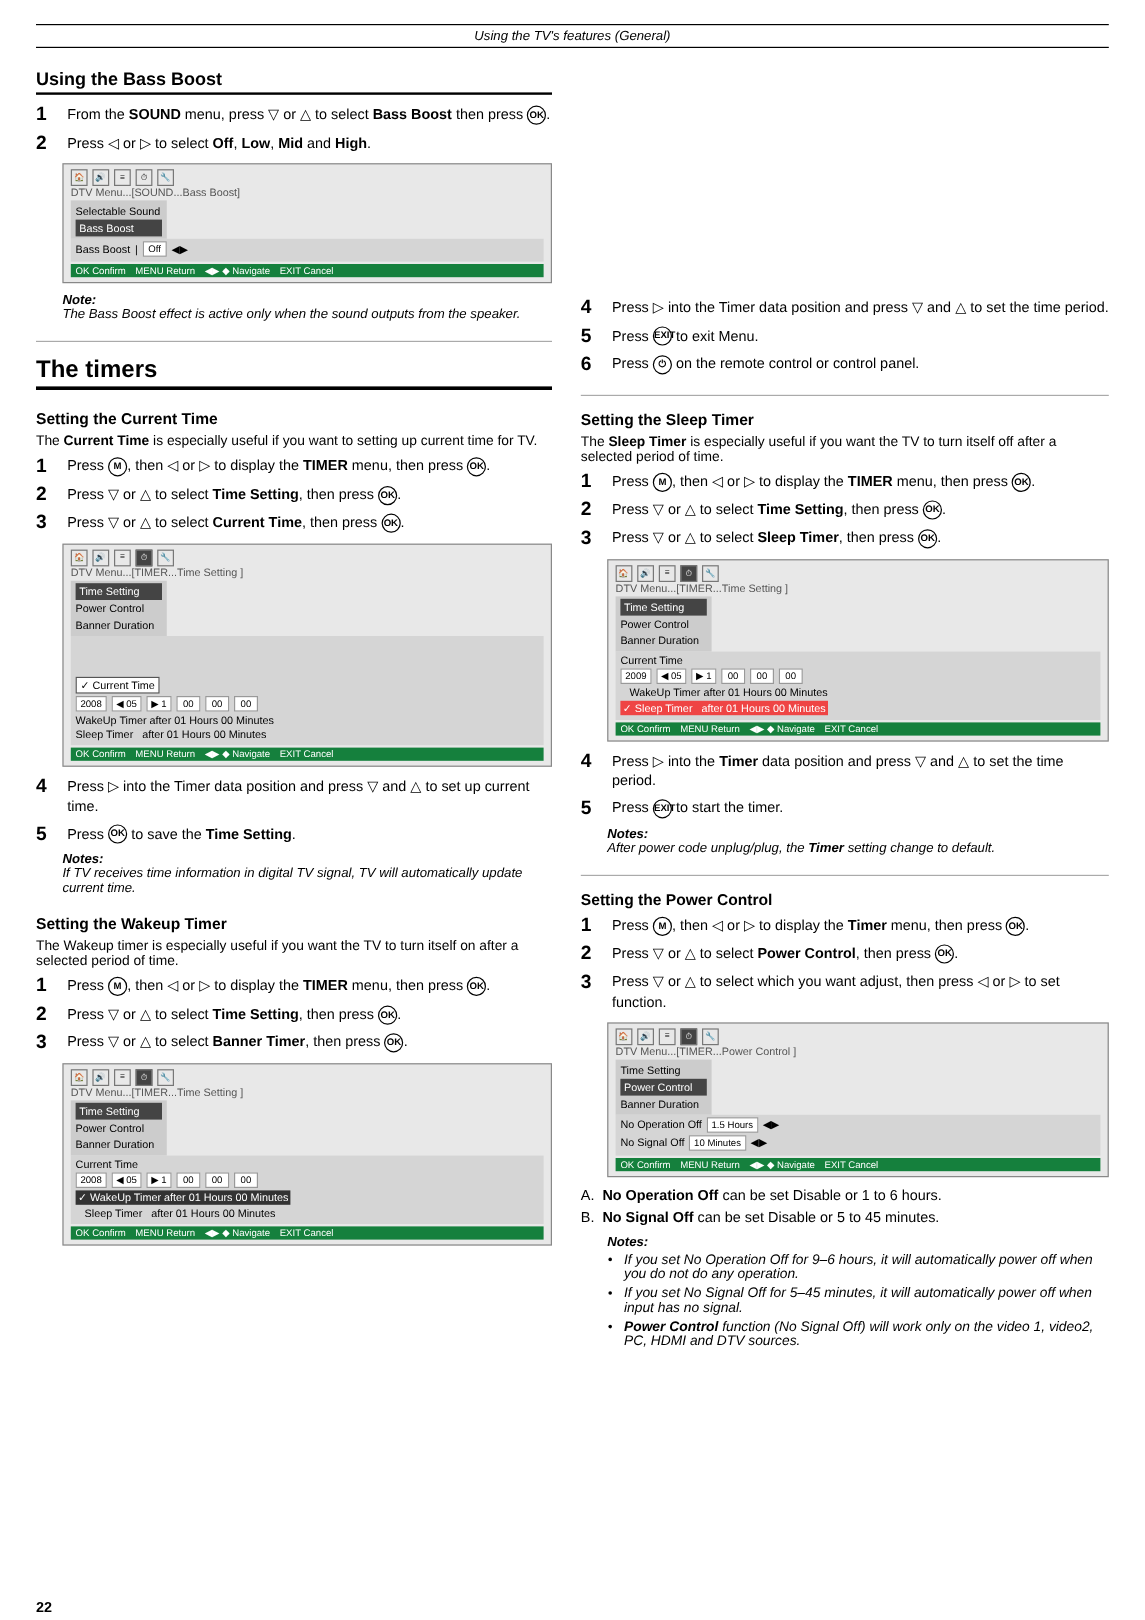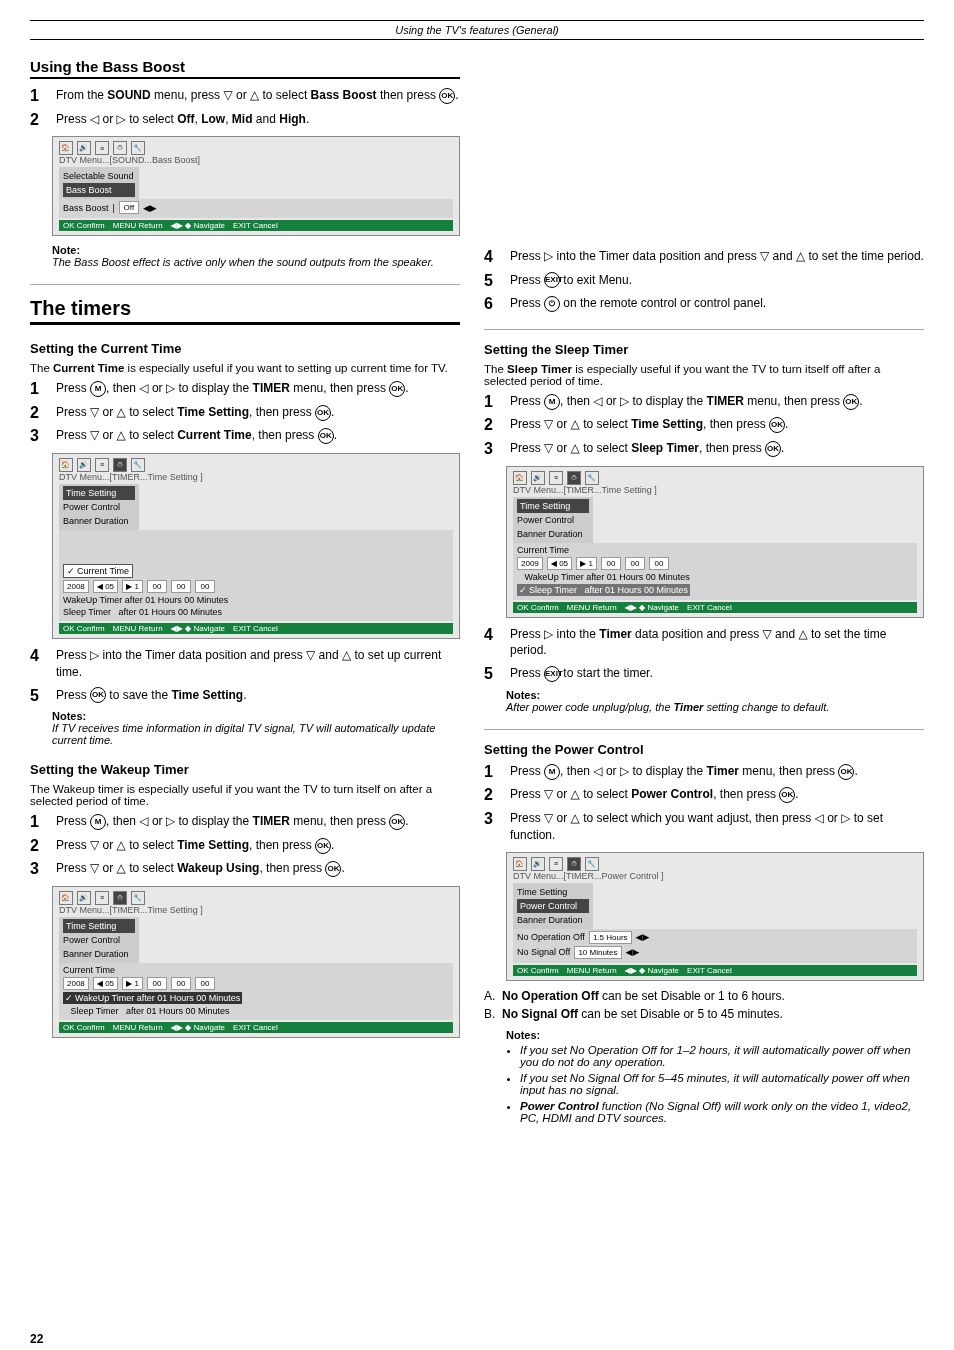--- a/index.html
+++ b/index.html
@@ -135,20 +135,21 @@
       margin-top: 2px;
     }
 
     .note-block {
       margin: 6px 0 6px 22px;
       font-size: 11px;
     }
 
     .note-block .note-label {
       font-weight: bold;
+      font-style: italic;
     }
 
     .note-block .note-text {
       font-style: italic;
     }
 
     .divider {
       border: none;
       border-top: 1px solid #aaa;
       margin: 12px 0;
@@ -353,21 +354,21 @@
         <li>
           <span class="step-num">1</span>
           <span class="step-text">Press <span class="icon-circle">M</span>, then ◁ or ▷ to display the <b>TIMER</b> menu, then press <span class="icon-circle">OK</span>.</span>
         </li>
         <li>
           <span class="step-num">2</span>
           <span class="step-text">Press ▽ or △ to select <b>Time Setting</b>, then press <span class="icon-circle">OK</span>.</span>
         </li>
         <li>
           <span class="step-num">3</span>
-          <span class="step-text">Press ▽ or △ to select <b>Wakeup Using</b>, then press <span class="icon-circle">OK</span>.</span>
+          <span class="step-text">Press ▽ or △ to select <b>Banner Timer</b>, then press <span class="icon-circle">OK</span>.</span>
         </li>
       </ul>
 
       <div class="screen-box">
         <div class="screen-icon-row">
           <div class="screen-icon">🏠</div>
           <div class="screen-icon">🔊</div>
           <div class="screen-icon">≡</div>
           <div class="screen-icon" style="background:#444;color:#fff;">⏱</div>
           <div class="screen-icon">🔧</div>
@@ -474,21 +475,21 @@
               <span class="screen-field">◀ 05</span>
               <span class="screen-field">▶ 1</span>
               <span class="screen-field">00</span>
               <span class="screen-field">00</span>
               <span class="screen-field">00</span>
             </div>
             <div class="screen-row">
               <span>&nbsp;&nbsp; WakeUp Timer after 01 Hours 00 Minutes</span>
             </div>
             <div class="screen-row">
-              <span style="background:#737373;color:#fff;padding:1px 2px;">✓ Sleep Timer &nbsp; after 01 Hours 00 Minutes</span>
+              <span style="background:#ef4444;color:#fff;padding:1px 2px;">✓ Sleep Timer &nbsp; after 01 Hours 00 Minutes</span>
             </div>
           </div>
         </div>
         <div class="screen-footer">
           <span>OK Confirm</span>
           <span>MENU Return</span>
           <span>◀▶ ◆ Navigate</span>
           <span>EXIT Cancel</span>
         </div>
       </div>
@@ -565,21 +566,21 @@
           <span>EXIT Cancel</span>
         </div>
       </div>
 
       <p style="margin:6px 0 4px 0;font-size:12px;">A. &nbsp;<b>No Operation Off</b> can be set Disable or 1 to 6 hours.</p>
       <p style="margin:4px 0 8px 0;font-size:12px;">B. &nbsp;<b>No Signal Off</b> can be set Disable or 5 to 45 minutes.</p>
 
       <div class="note-block">
         <span class="note-label">Notes:</span>
         <ul style="margin-left:14px;font-style:italic;font-size:11.5px;margin-top:3px;">
-          <li>If you set No Operation Off for 1–2 hours, it will automatically power off when you do not do any operation.</li>
+          <li>If you set No Operation Off for 9–6 hours, it will automatically power off when you do not do any operation.</li>
           <li style="margin-top:4px;">If you set No Signal Off for 5–45 minutes, it will automatically power off when input has no signal.</li>
           <li style="margin-top:4px;"><b>Power Control</b> function (No Signal Off) will work only on the video 1, video2, PC, HDMI and DTV sources.</li>
         </ul>
       </div>
     </div>
 
   </div>
 </div>
 
 <div class="page-num">22</div>

